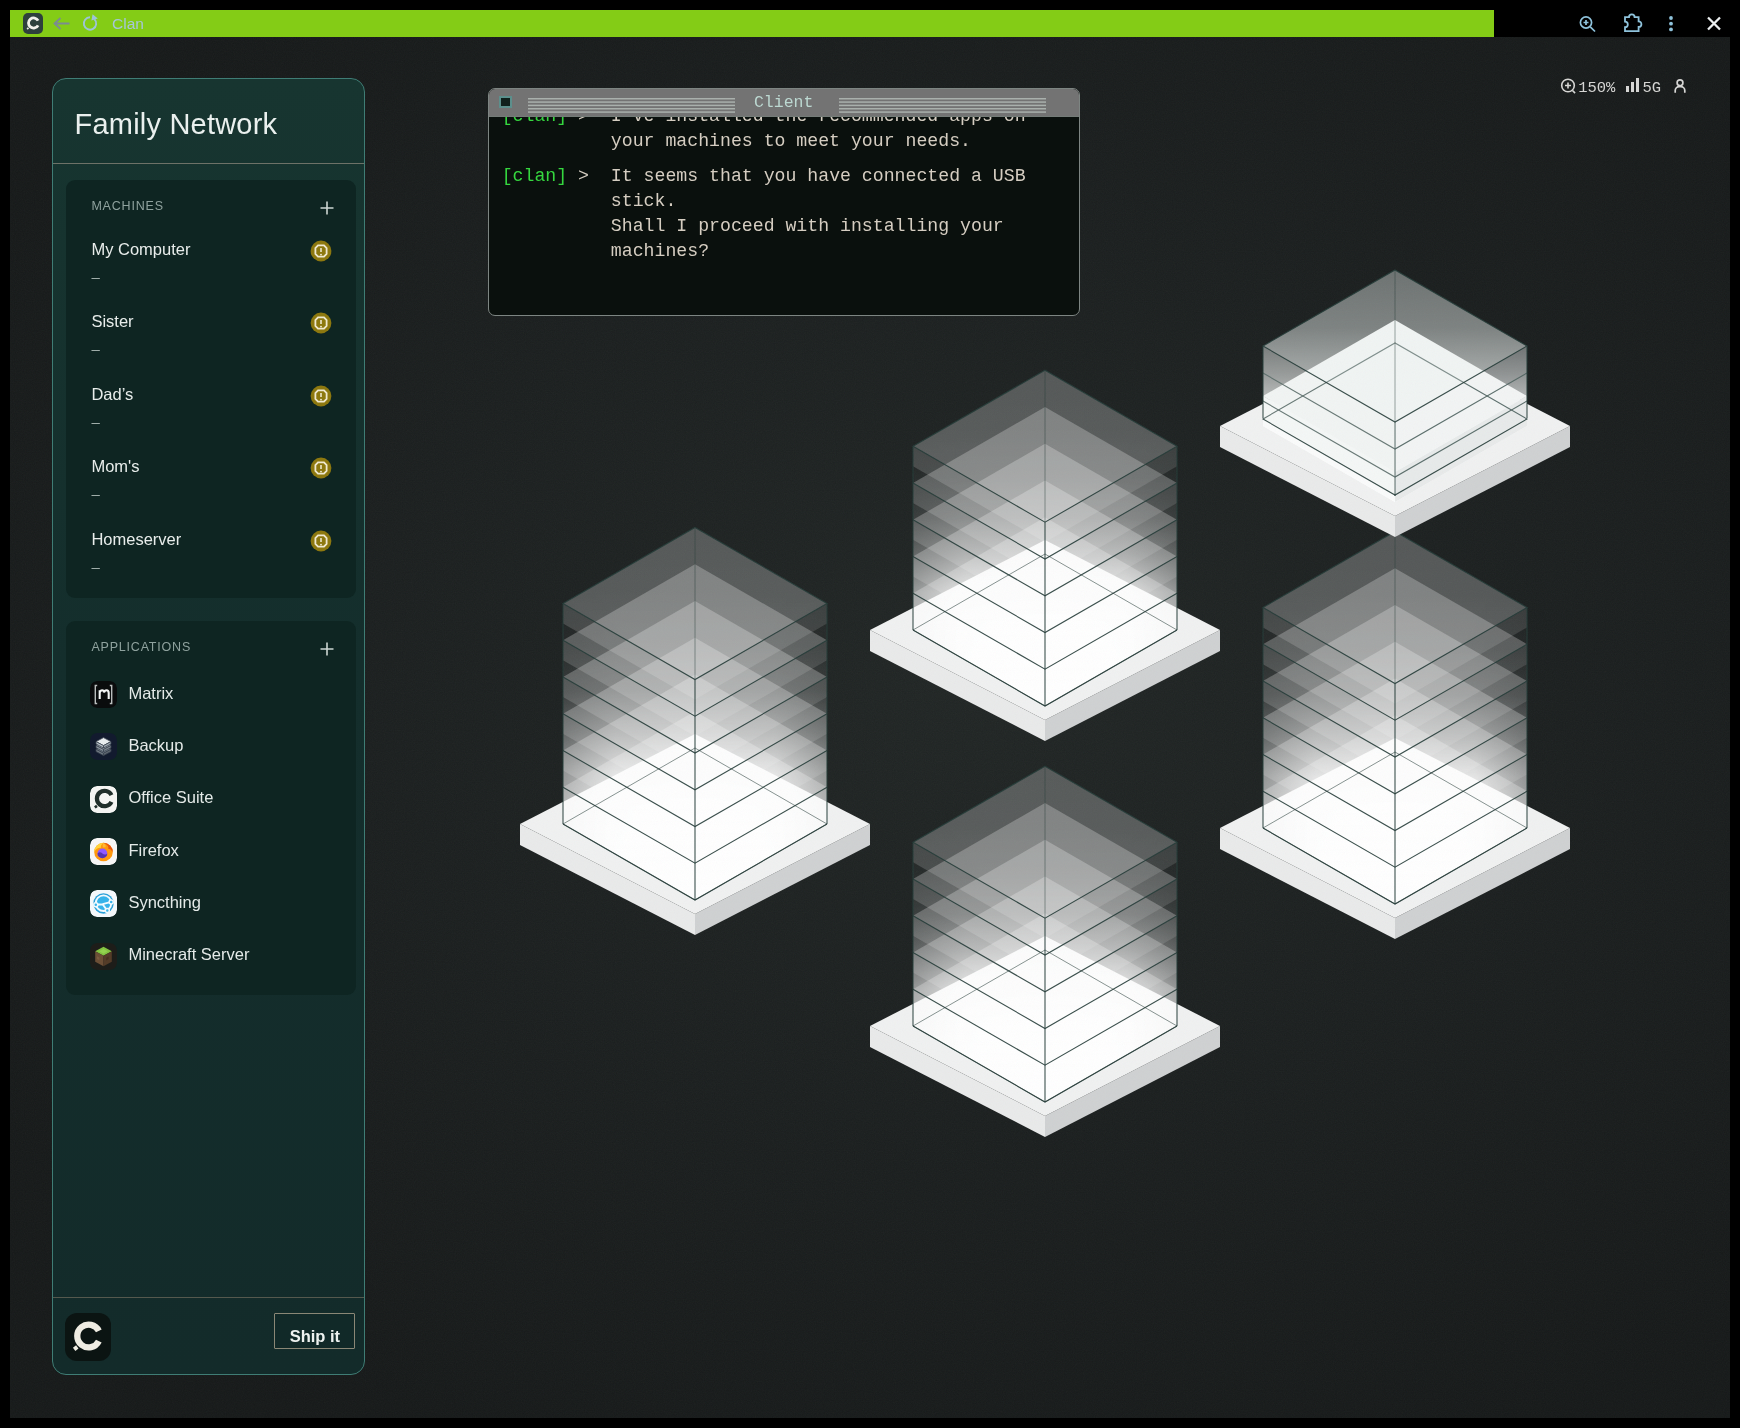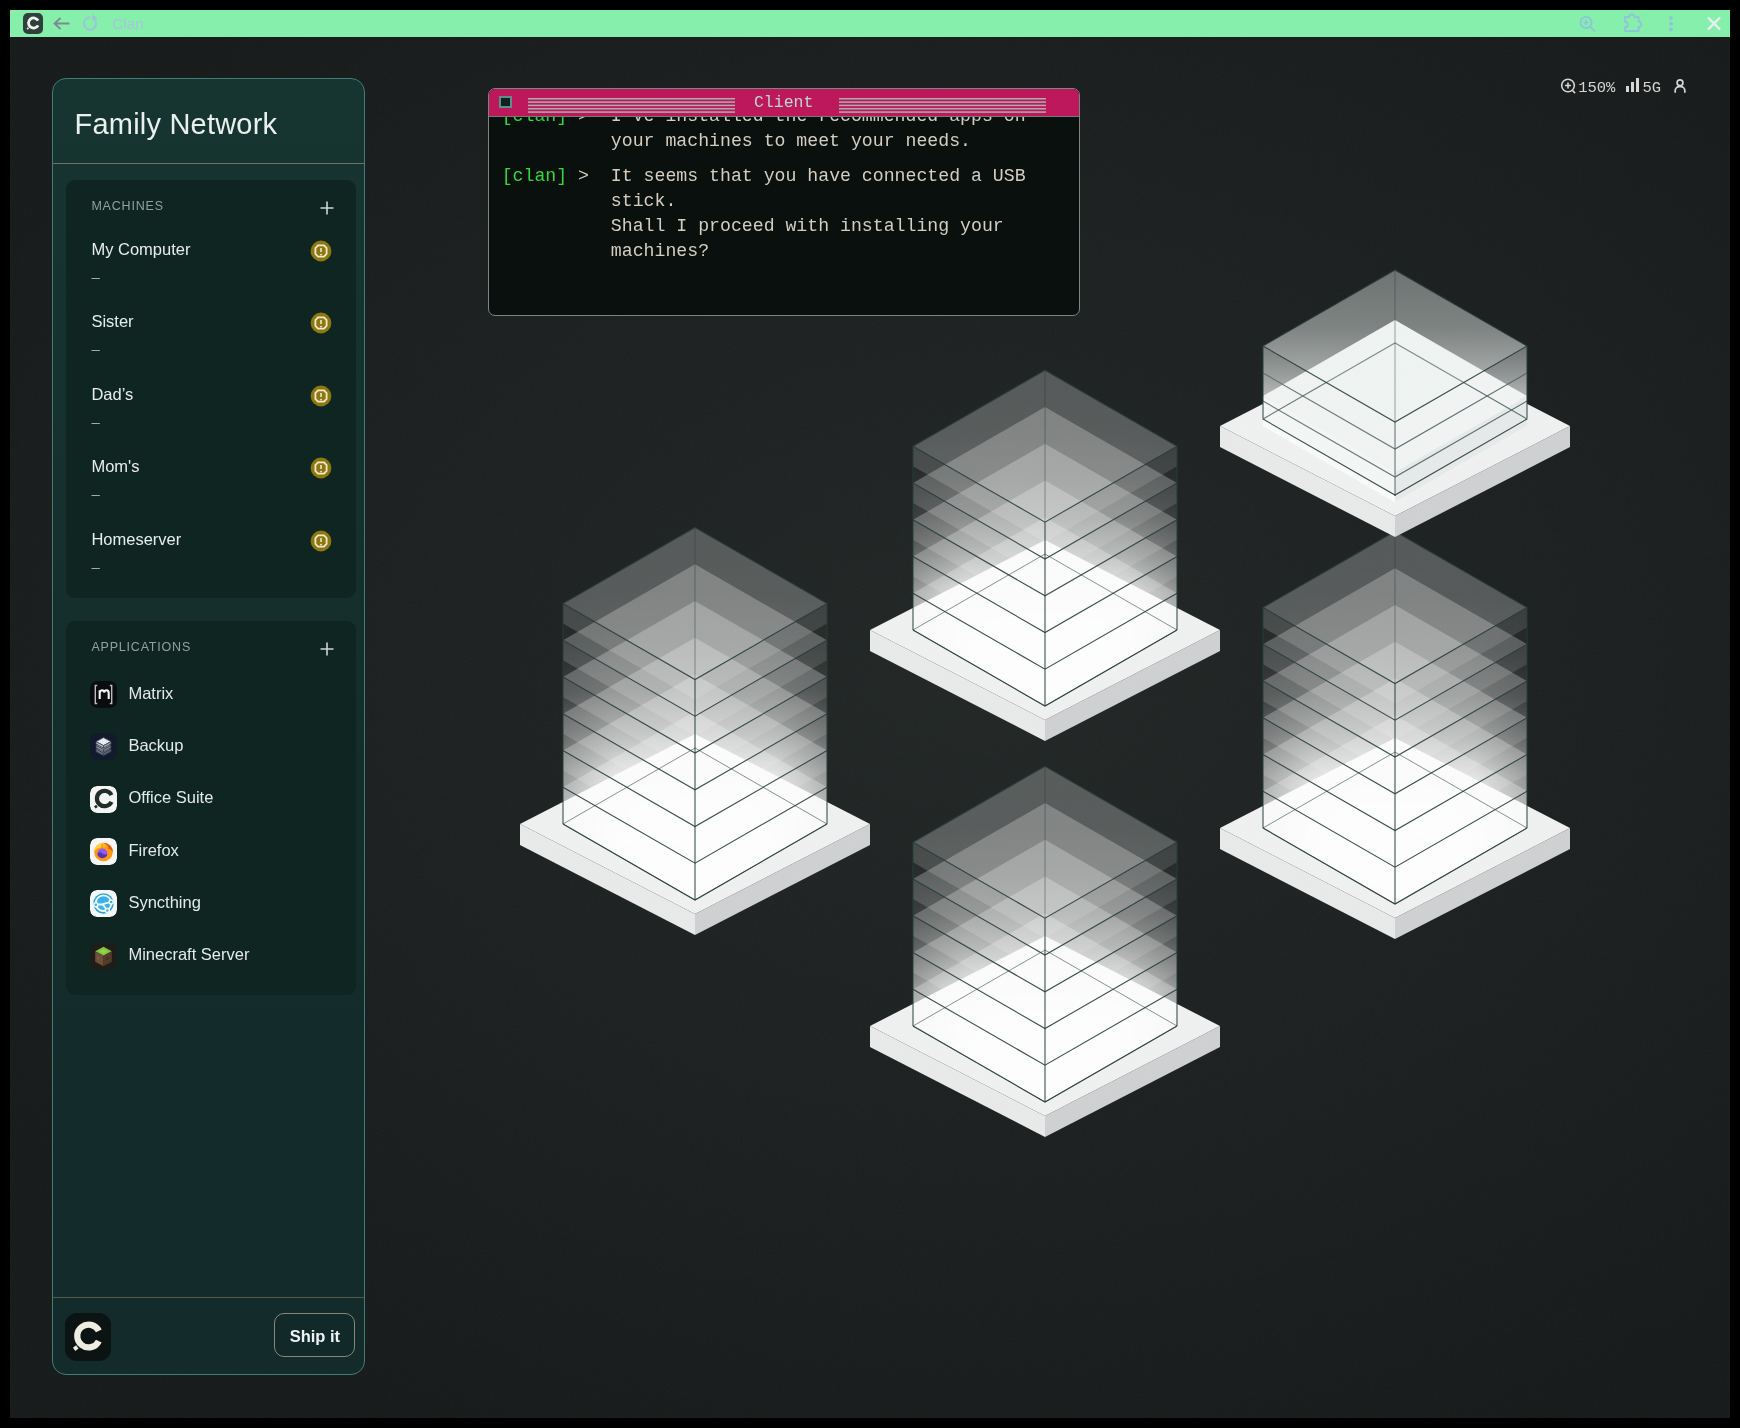--- a/index.html
+++ b/index.html
@@ -1,38 +1,38 @@
 <!DOCTYPE html>
 <html><head><meta charset="utf-8">
 <style>
 * { margin:0; padding:0; box-sizing:border-box; }
 html,body { width:1740px; height:1428px; background:#000; overflow:hidden;
   font-family:"Liberation Sans", sans-serif; }
 #stage { position:absolute; left:0; top:0; width:1740px; height:1428px; background:#000; }
-#topbar { position:absolute; left:10px; top:10px; width:1720px; height:27px; background:#86efac; }
+#topbar { position:absolute; left:10px; top:10px; width:1484px; height:27px; background:#84cc16; }
 #content { position:absolute; left:10px; top:37px; width:1720px; height:1381px;
   background:radial-gradient(1150px 850px at 56% 46%, #212625 0%, #1b1f1f 52%, #161919 100%); overflow:hidden; }
 #sidebar { position:absolute; left:41.6px; top:40.7px; width:313.8px; height:1297px;
   border:1px solid #3f7d75; border-radius:14px;
   background:linear-gradient(180deg, #173530 0%, #142e2c 45%, #132b2a 100%); }
 #sb-title { position:absolute; left:22px; top:29px; font-size:29px; color:#eaf0ee; letter-spacing:0.2px; }
 .sb-div { position:absolute; left:0; width:100%; height:1px; background:#6e7268; }
 .card { position:absolute; left:13.8px; width:289.6px; background:#0e2522; border-radius:9px; }
 .card-h { position:absolute; left:25px; top:19px; font-size:12.5px; letter-spacing:0.8px; color:#8fa29e; }
 .card-p { position:absolute; right:22px; top:21px; width:14px; height:14px; }
 .mname { position:absolute; left:25px; font-size:16.5px; color:#e8edeb; }
 .mdash { position:absolute; left:25px; font-size:15px; color:#9aa8a4; }
 .aname { position:absolute; left:62px; font-size:16.5px; color:#e4eae8; }
 .aicon { position:absolute; left:24px; width:27px; height:27px; border-radius:7px; }
 #term { position:absolute; left:477.7px; top:50.8px; width:592px; height:228.6px; background:#0a100d;
   border:1.5px solid #7d8582; border-radius:7px; overflow:hidden; }
 .trow { position:absolute; left:0; width:100%; height:25px; line-height:25px; font-size:18.2px;
   color:#d5cdc1; white-space:pre; padding-left:13px; font-family:"Liberation Mono", monospace; }
 .tgreen { color:#35d73f; }
-#tbar { position:absolute; left:0; top:0; width:100%; height:28.5px; background:#be185d; border-bottom:1.5px solid #747c78; }
+#tbar { position:absolute; left:0; top:0; width:100%; height:28.5px; background:#737373; border-bottom:1.5px solid #747c78; }
 .stripes { position:absolute; top:9px; height:15px; }
 #tcheck { position:absolute; left:10px; top:7.5px; width:13px; height:12px; border:2px solid #5c8f8c; background:#10201c; }
 #ttitle { position:absolute; left:0; right:0; top:0; height:28px; line-height:28px; text-align:center;
   font-size:16.5px; color:#bcd8d1; font-family:"Liberation Mono", monospace; }
 #status { position:absolute; right:41px; top:40px; height:20px; font-size:15.5px; color:#d6d6d4;
   font-family:Liberation Mono, monospace; }
 </style></head>
 <body>
 <div id="stage">
  <div id="topbar">
@@ -509,18 +509,18 @@
     </div>
 
     <div class="sb-div" style="top:1218px; background:#55594e"></div>
     <svg width="46" height="48" style="position:absolute; left:12px; top:1234px">
       <rect width="46" height="48" rx="12" fill="#0b1412"></rect>
       <g transform="translate(23.5,23) scale(1.75)">
 <path d="M 5.9,-2.9 A 6.5 6.5 0 1 0 5.9,2.9" fill="none" stroke="#efece2" stroke-width="3.6"></path>
 <path d="M -8.9,6.7 L -7.1,5.3 L -5.7,7.1 L -7.5,8.5 Z" fill="#efece2"></path>
 </g>
     </svg>
-    <div style="position:absolute; right:9px; top:1234px; width:81px; height:44px; border:1.5px solid #8a8776;
-         border-radius:10px; background:#112928; color:#eef2f0; font-size:16.5px; font-weight:bold;
+    <div style="position:absolute; right:9px; top:1234px; width:81px; height:36px; border:1.5px solid #8a8776;
+         border-radius:1px; background:#112928; color:#eef2f0; font-size:16.5px; font-weight:bold;
          text-align:center; line-height:45px">Ship it</div>
   </div>
 
  </div>
 </div>
 </body></html>

